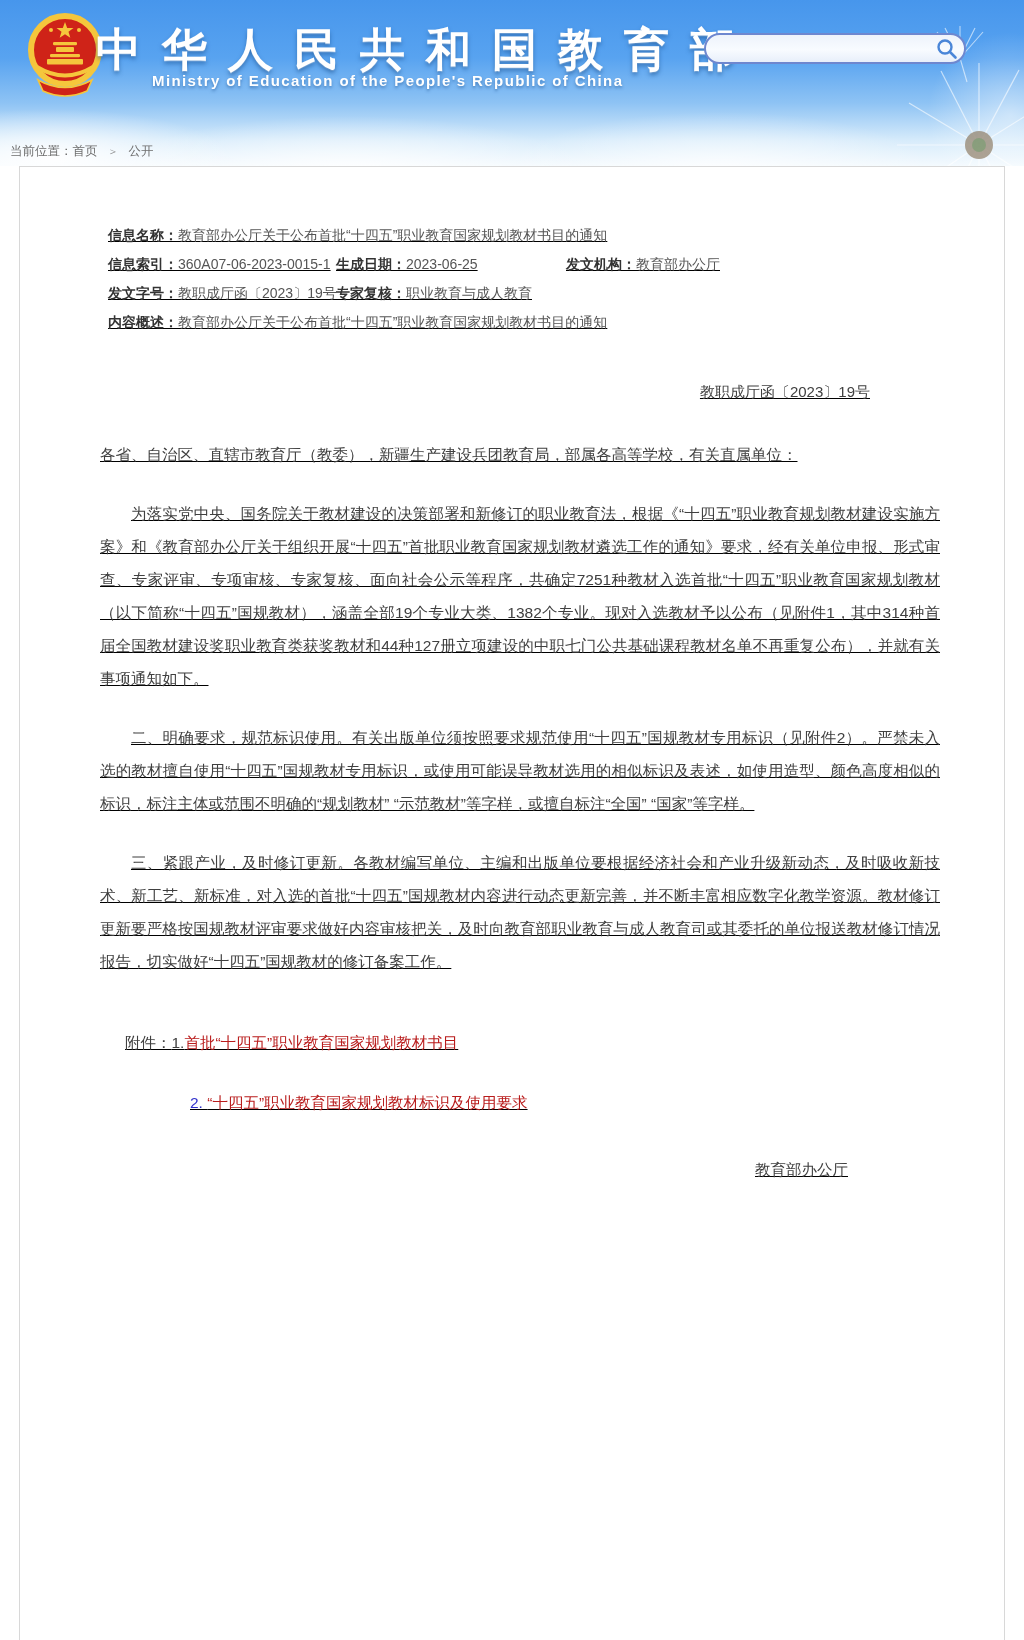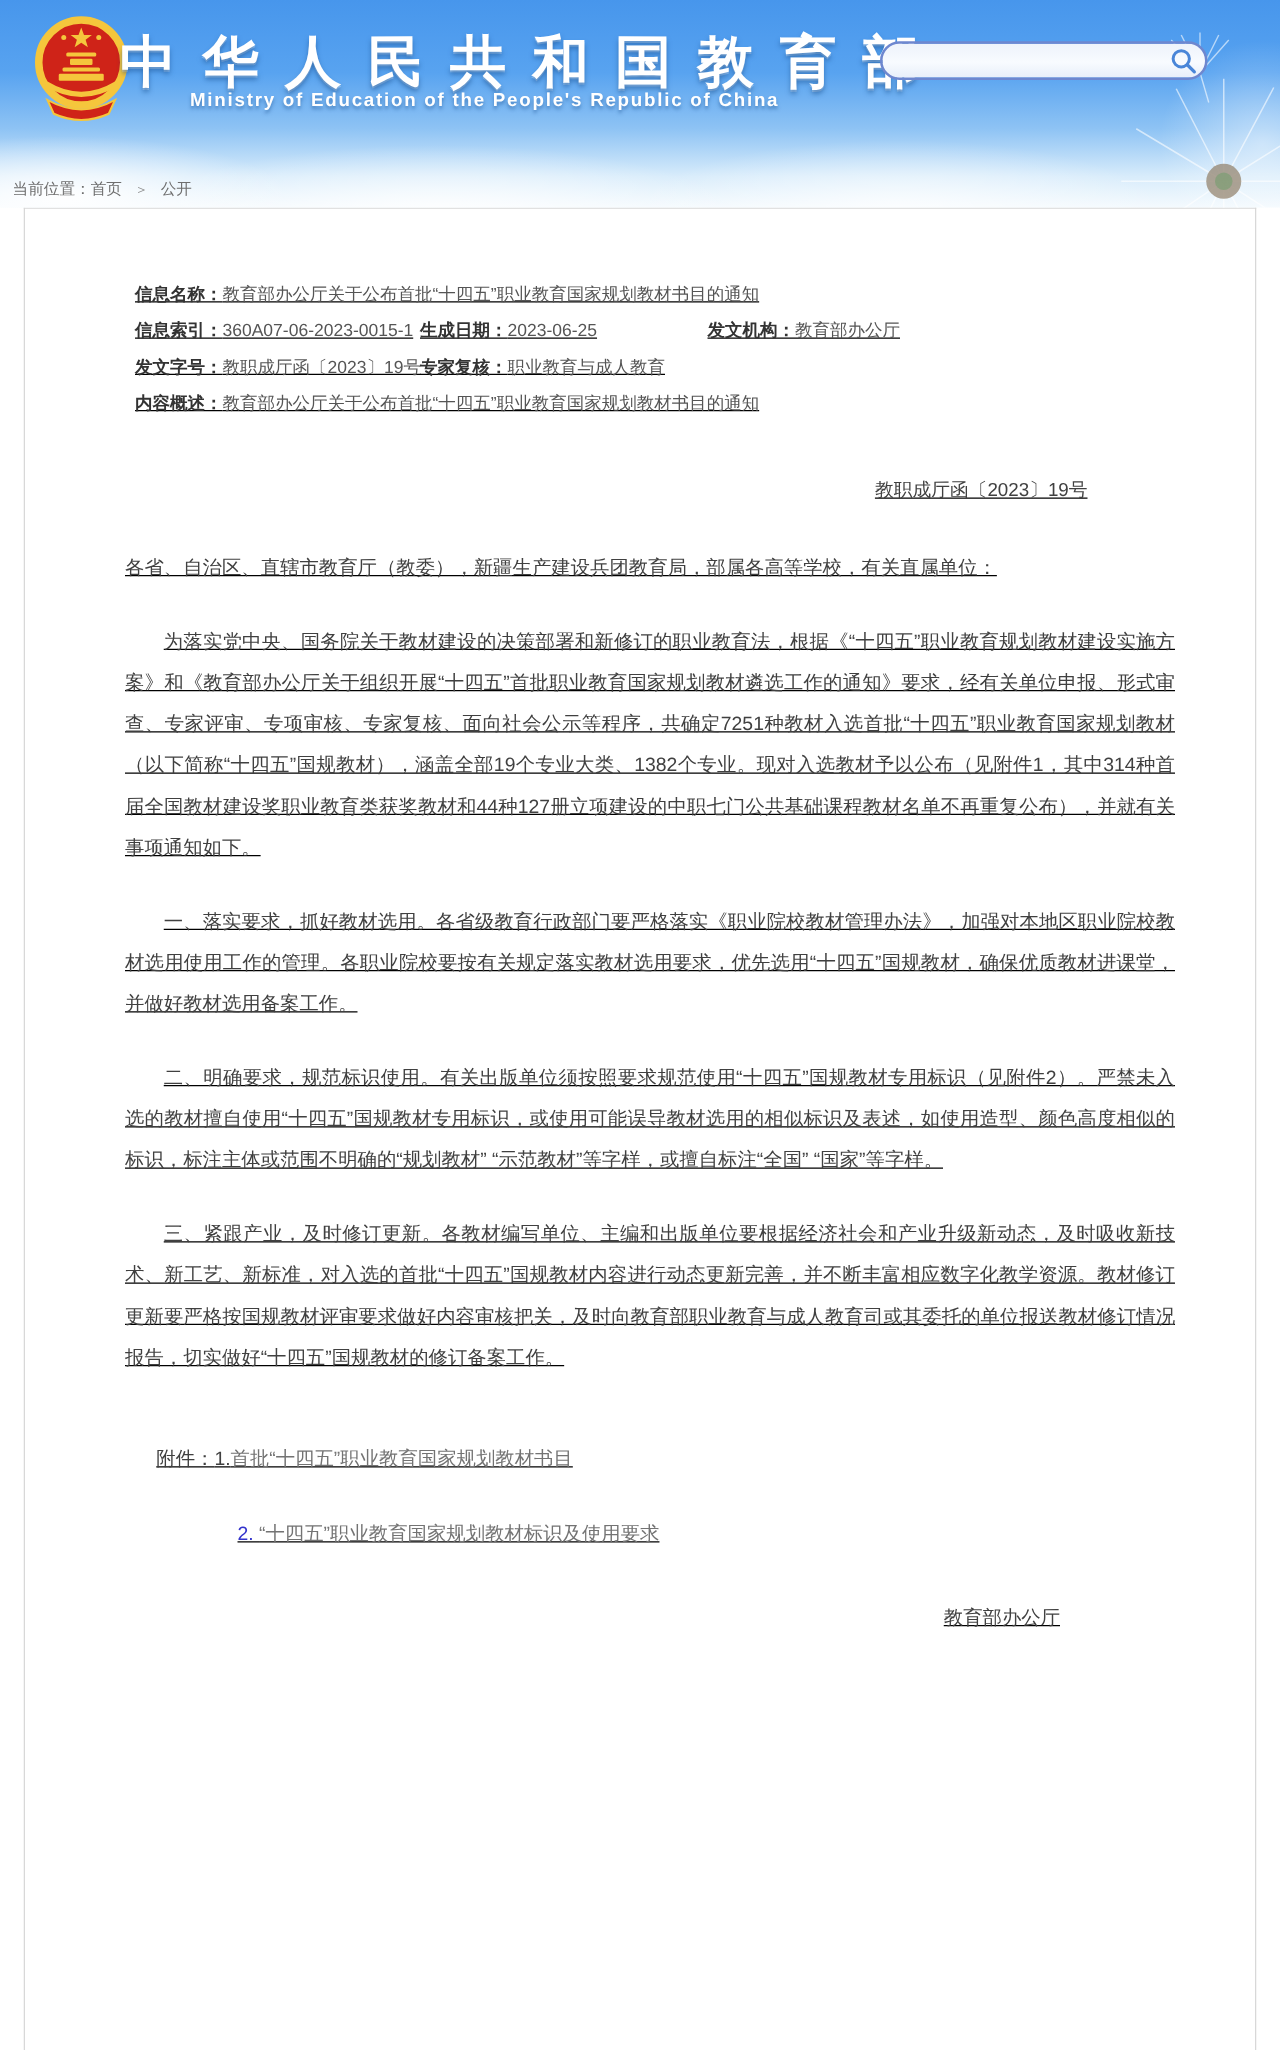--- a/index.html
+++ b/index.html
@@ -56,21 +56,21 @@
     font-size:15px; color:#404040; }
 
   .article { margin:36px 64px 0 80px; font-size:15.5px; color:#404040;
     line-height:33px; text-align:justify; }
   .salutation { margin-top:24px; }
   .article p.body-p { text-indent:2em; margin-top:26px; }
 
   .attachments { margin-top:48px; font-size:15.5px; color:#404040; line-height:33px; }
   .attach-row1 { padding-left:25px; }
   .attach-row2 { padding-left:90px; margin-top:27px; }
-  .attach-link { color:#737373; text-decoration:none; cursor:pointer; }
+  .attach-link { color:#b91c1c; text-decoration:none; cursor:pointer; }
   .attach-num2 { color:#3333cc; }
 
   .signer { margin-top:34px; padding-right:92px; text-align:right;
     font-size:15.5px; color:#404040; }
   .sign-date { margin-top:36px; padding-right:72px; text-align:right;
     font-size:15.5px; color:#404040; }
 </style>
 </head>
 <body>
 
@@ -162,21 +162,20 @@
       <span class="m-val">教育部办公厅关于公布首批“十四五”职业教育国家规划教材书目的通知</span>
     </div>
   </div>
 
 
   <div class="doc-num">教职成厅函〔2023〕19号</div>
 
   <div class="article">
     <p class="salutation">各省、自治区、直辖市教育厅（教委），新疆生产建设兵团教育局，部属各高等学校，有关直属单位：</p>
     <p class="body-p">为落实党中央、国务院关于教材建设的决策部署和新修订的职业教育法，根据《“十四五”职业教育规划教材建设实施方案》和《教育部办公厅关于组织开展“十四五”首批职业教育国家规划教材遴选工作的通知》要求，经有关单位申报、形式审查、专家评审、专项审核、专家复核、面向社会公示等程序，共确定7251种教材入选首批“十四五”职业教育国家规划教材（以下简称“十四五”国规教材），涵盖全部19个专业大类、1382个专业。现对入选教材予以公布（见附件1，其中314种首届全国教材建设奖职业教育类获奖教材和44种127册立项建设的中职七门公共基础课程教材名单不再重复公布），并就有关事项通知如下。</p>
-    <p class="body-p">一、落实要求，抓好教材选用。各省级教育行政部门要严格落实《职业院校教材管理办法》，加强对本地区职业院校教材选用使用工作的管理。各职业院校要按有关规定落实教材选用要求，优先选用“十四五”国规教材，确保优质教材进课堂，并做好教材选用备案工作。</p>
     <p class="body-p">二、明确要求，规范标识使用。有关出版单位须按照要求规范使用“十四五”国规教材专用标识（见附件2）。严禁未入选的教材擅自使用“十四五”国规教材专用标识，或使用可能误导教材选用的相似标识及表述，如使用造型、颜色高度相似的标识，标注主体或范围不明确的“规划教材” “示范教材”等字样，或擅自标注“全国” “国家”等字样。</p>
     <p class="body-p">三、紧跟产业，及时修订更新。各教材编写单位、主编和出版单位要根据经济社会和产业升级新动态，及时吸收新技术、新工艺、新标准，对入选的首批“十四五”国规教材内容进行动态更新完善，并不断丰富相应数字化教学资源。教材修订更新要严格按国规教材评审要求做好内容审核把关，及时向教育部职业教育与成人教育司或其委托的单位报送教材修订情况报告，切实做好“十四五”国规教材的修订备案工作。</p>
 
     <div class="attachments">
       <div class="attach-row1">
         <span>附件：</span><span>1.</span><a class="attach-link">首批“十四五”职业教育国家规划教材书目</a>
       </div>
       <div class="attach-row2">
         <span class="attach-num2">2. </span><a class="attach-link">“十四五”职业教育国家规划教材标识及使用要求</a>
       </div>

